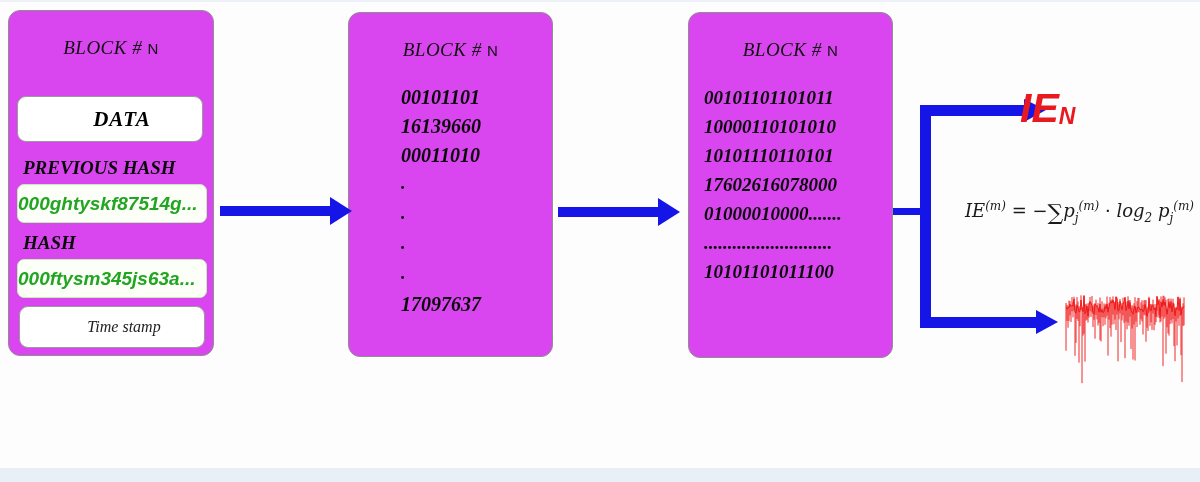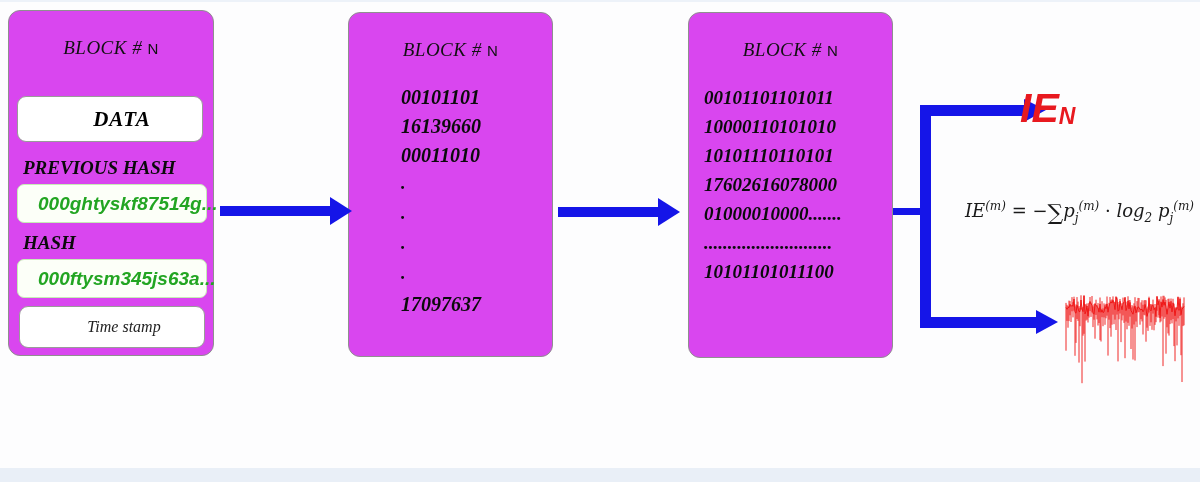--- a/index.html
+++ b/index.html
@@ -44,21 +44,21 @@
 
   .field-label{
     position:absolute;left:14px;font-weight:bold;font-style:italic;font-size:19px;color:#0a0a0a;
   }
   .prev-hash-label{top:146px;}
   .hash-label{top:221px;}
 
   .hash-box{
     position:absolute;left:8px;width:190px;height:39px;border:1.5px solid var(--hash-border);
     border-radius:7px;background:var(--hash-bg);display:flex;align-items:center;
-    padding-left:20px;
+    padding-left:0;
   }
   .prev-hash-box{top:173px;}
   .cur-hash-box{top:248px;}
   .hash-box span{
     font-family:"Liberation Sans",sans-serif;font-weight:bold;font-style:italic;
     font-size:19px;color:var(--hash-green);white-space:nowrap;
   }
 
   .time-box{left:10px;top:295px;width:186px;height:42px;}
   .time-box span{font-style:italic;font-size:16px;color:#222;}

